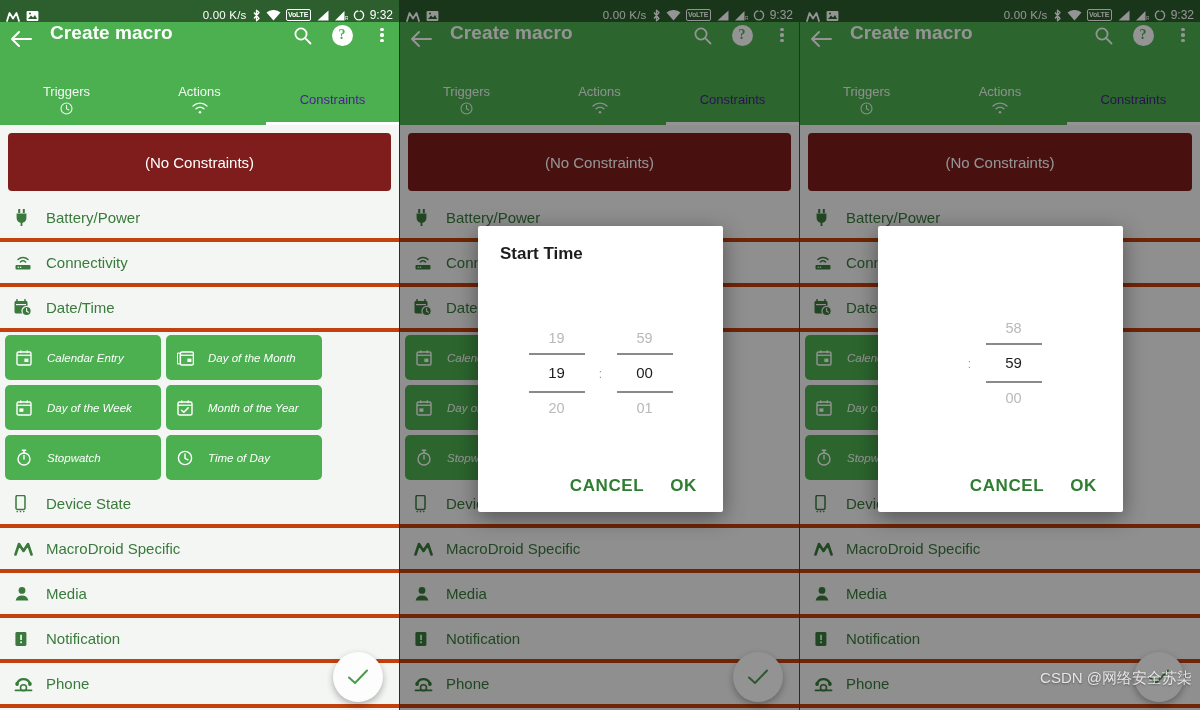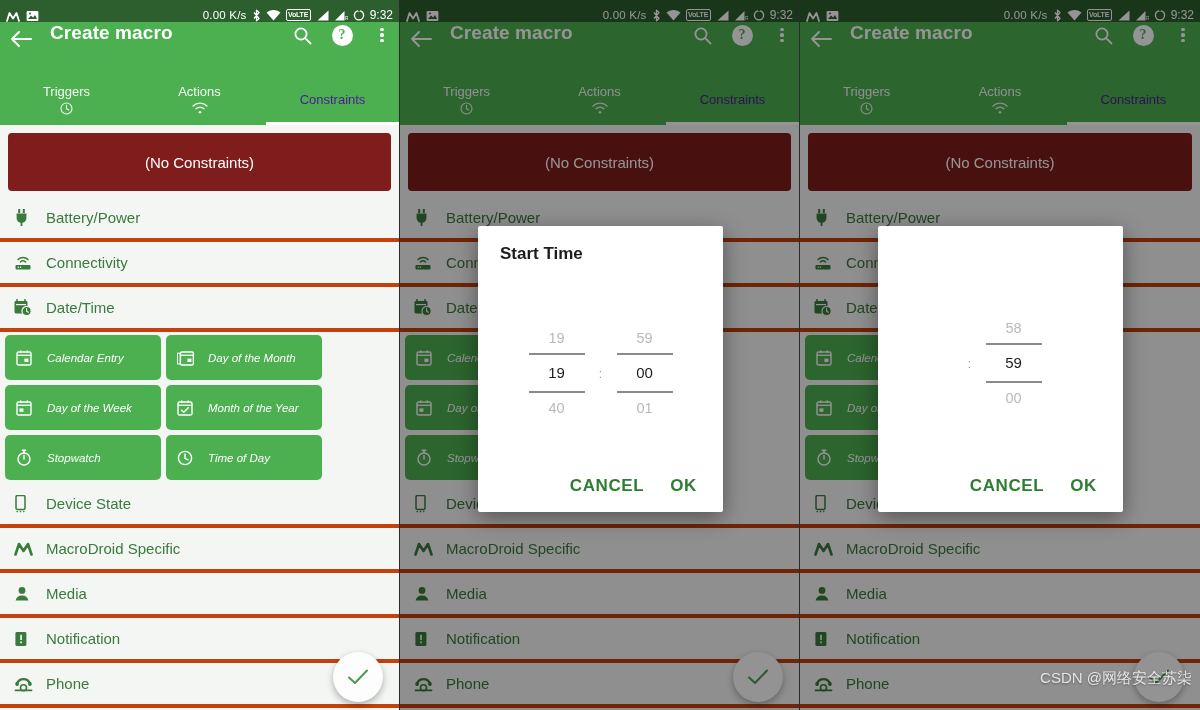--- a/index.html
+++ b/index.html
@@ -726,21 +726,21 @@
 
     <div class="scrim"></div>
     <div class="dialog">
       <div class="dlg-title">Start Time</div>
       <div class="picker">
         <div class="wheel">
           <span class="w-dim">19</span>
           <span class="w-rule"></span>
           <span class="w-sel">19</span>
           <span class="w-rule"></span>
-          <span class="w-dim">40</span>
+          <span class="w-dim">20</span>
         </div>
         <span class="colon">:</span>
         <div class="wheel">
           <span class="w-dim">59</span>
           <span class="w-rule"></span>
           <span class="w-sel">00</span>
           <span class="w-rule"></span>
           <span class="w-dim">01</span>
         </div>
       </div>

